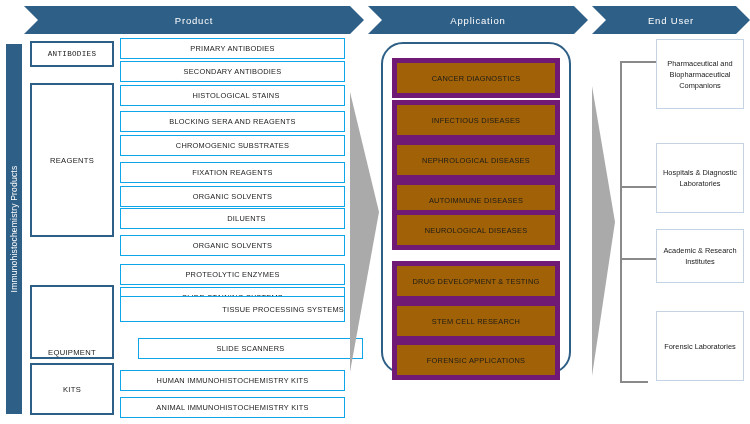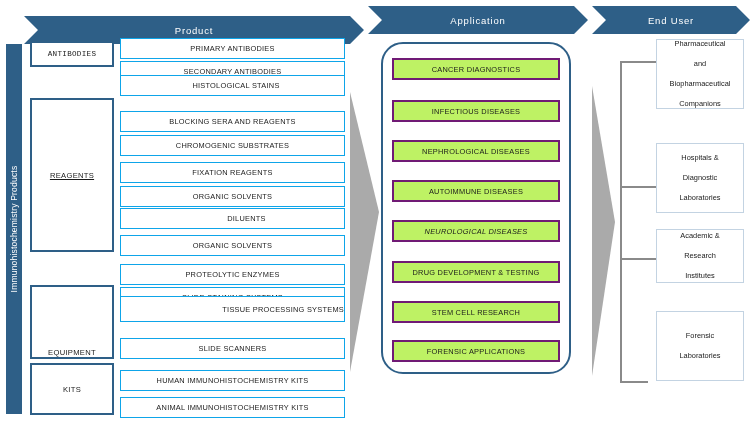--- a/index.html
+++ b/index.html
@@ -31,21 +31,20 @@
     align-items: center;
     justify-content: center;
     box-sizing: border-box;
   }
   .hdr span { position: relative; z-index: 2; }
 
   #hdr-product {
     left: 24px;
     width: 340px;
     clip-path: polygon(0 0, calc(100% - 14px) 0, 100% 50%, calc(100% - 14px) 100%, 0 100%, 14px 50%);
-    margin-top: 10px;
   }
   #hdr-application {
     left: 368px;
     width: 220px;
     clip-path: polygon(0 0, calc(100% - 14px) 0, 100% 50%, calc(100% - 14px) 100%, 0 100%, 14px 50%);
   }
   #hdr-enduser {
     left: 592px;
     width: 158px;
     clip-path: polygon(0 0, calc(100% - 14px) 0, 100% 50%, calc(100% - 14px) 100%, 0 100%, 14px 50%);
@@ -127,23 +126,23 @@
     height: 332px;
     border: 2px solid #2e5f87;
     border-radius: 22px;
     background: #ffffff;
     box-sizing: border-box;
   }
   .app-pill {
     position: absolute;
     left: 392px;
     width: 168px;
-    height: 22px;
-    border: 2px solid #701a75;
-    background: #bef264;
+    height: 40px;
+    border: 5px solid #701a75;
+    background: #a16207;
     box-sizing: border-box;
     display: flex;
     align-items: center;
     justify-content: center;
     font-size: 7.4px;
     color: #1a1a1a;
     letter-spacing: 0.25px;
     text-align: center;
   }
 
@@ -167,24 +166,24 @@
     position: absolute;
     left: 656px;
     width: 88px;
     border: 1px solid #c3d3e2;
     background: #ffffff;
     box-sizing: border-box;
     display: flex;
     align-items: center;
     justify-content: center;
     font-size: 7.4px;
-    line-height: 20px;
+    line-height: 11px;
     color: #1a1a1a;
     text-align: center;
-    padding: 12px;
+    padding: 2px;
   }
 </style>
 </head>
 <body>
 
 <div id="canvas">
 
   <div class="hdr" id="hdr-product">
     <span>Product</span>
   </div>
@@ -195,37 +194,37 @@
     <span>End User</span>
   </div>
 
   <div id="spine">
     <div id="spine-label">Immunohistochemistry Products</div>
   </div>
 
   <div class="cat" style="top:41px;  height:26px;font-family:Liberation Mono, monospace;">
     <span>ANTIBODIES</span>
   </div>
-  <div class="cat" style="top:98px;  height:154px;text-decoration:underline;">
+  <div class="cat" style="top:83px;  height:154px;">
     <span>REAGENTS</span>
   </div>
   <div class="cat" style="top:285px; height:74px;align-items:flex-end;">
     <span>EQUIPMENT</span>
   </div>
   <div class="cat" style="top:363px; height:52px;">
     <span>KITS</span>
   </div>
 
   <div class="pill" style="top:38px;  height:21px;">
     <span>PRIMARY ANTIBODIES</span>
   </div>
   <div class="pill" style="top:61px;  height:21px;">
     <span>SECONDARY ANTIBODIES</span>
   </div>
-  <div class="pill" style="top:75px;  height:21px;padding-left:7px;">
+  <div class="pill" style="top:85px;  height:21px;padding-left:7px;">
     <span>HISTOLOGICAL STAINS</span>
   </div>
   <div class="pill" style="top:111px; height:21px;">
     <span>BLOCKING SERA AND REAGENTS</span>
   </div>
   <div class="pill" style="top:135px; height:21px;">
     <span>CHROMOGENIC SUBSTRATES</span>
   </div>
   <div class="pill" style="top:162px; height:21px;">
     <span>FIXATION REAGENTS</span>
@@ -241,21 +240,21 @@
   </div>
   <div class="pill" style="top:264px; height:21px;">
     <span>PROTEOLYTIC ENZYMES</span>
   </div>
   <div class="pill" style="top:287px; height:21px;">
     <span>SLIDE-STAINING SYSTEMS</span>
   </div>
   <div class="pill" style="top:296px; height:26px;justify-content:flex-end;">
     <span>TISSUE PROCESSING SYSTEMS</span>
   </div>
-  <div class="pill" style="top:338px; height:21px;">
+  <div class="pill" style="top:338px; height:21px;margin-left:18px;">
     <span>SLIDE SCANNERS</span>
   </div>
   <div class="pill" style="top:370px; height:21px;">
     <span>HUMAN IMMUNOHISTOCHEMISTRY KITS</span>
   </div>
   <div class="pill" style="top:397px; height:21px;">
     <span>ANIMAL IMMUNOHISTOCHEMISTRY KITS</span>
   </div>
 
   <svg class="gray-arrow" style="left:348px; top:42px;" width="34" height="334" viewBox="0 0 34 334">
@@ -269,21 +268,21 @@
   </div>
   <div class="app-pill" style="top:100px;">
     <span>INFECTIOUS DISEASES</span>
   </div>
   <div class="app-pill" style="top:140px;">
     <span>NEPHROLOGICAL DISEASES</span>
   </div>
   <div class="app-pill" style="top:180px;">
     <span>AUTOIMMUNE DISEASES</span>
   </div>
-  <div class="app-pill" style="top:220px;font-style:italic;">
+  <div class="app-pill" style="top:210px;">
     <span>NEUROLOGICAL DISEASES</span>
   </div>
   <div class="app-pill" style="top:261px;">
     <span>DRUG DEVELOPMENT &amp; TESTING</span>
   </div>
   <div class="app-pill" style="top:301px;">
     <span>STEM CELL RESEARCH</span>
   </div>
   <div class="app-pill" style="top:340px;text-align:center;">
     <span>FORENSIC APPLICATIONS</span>

